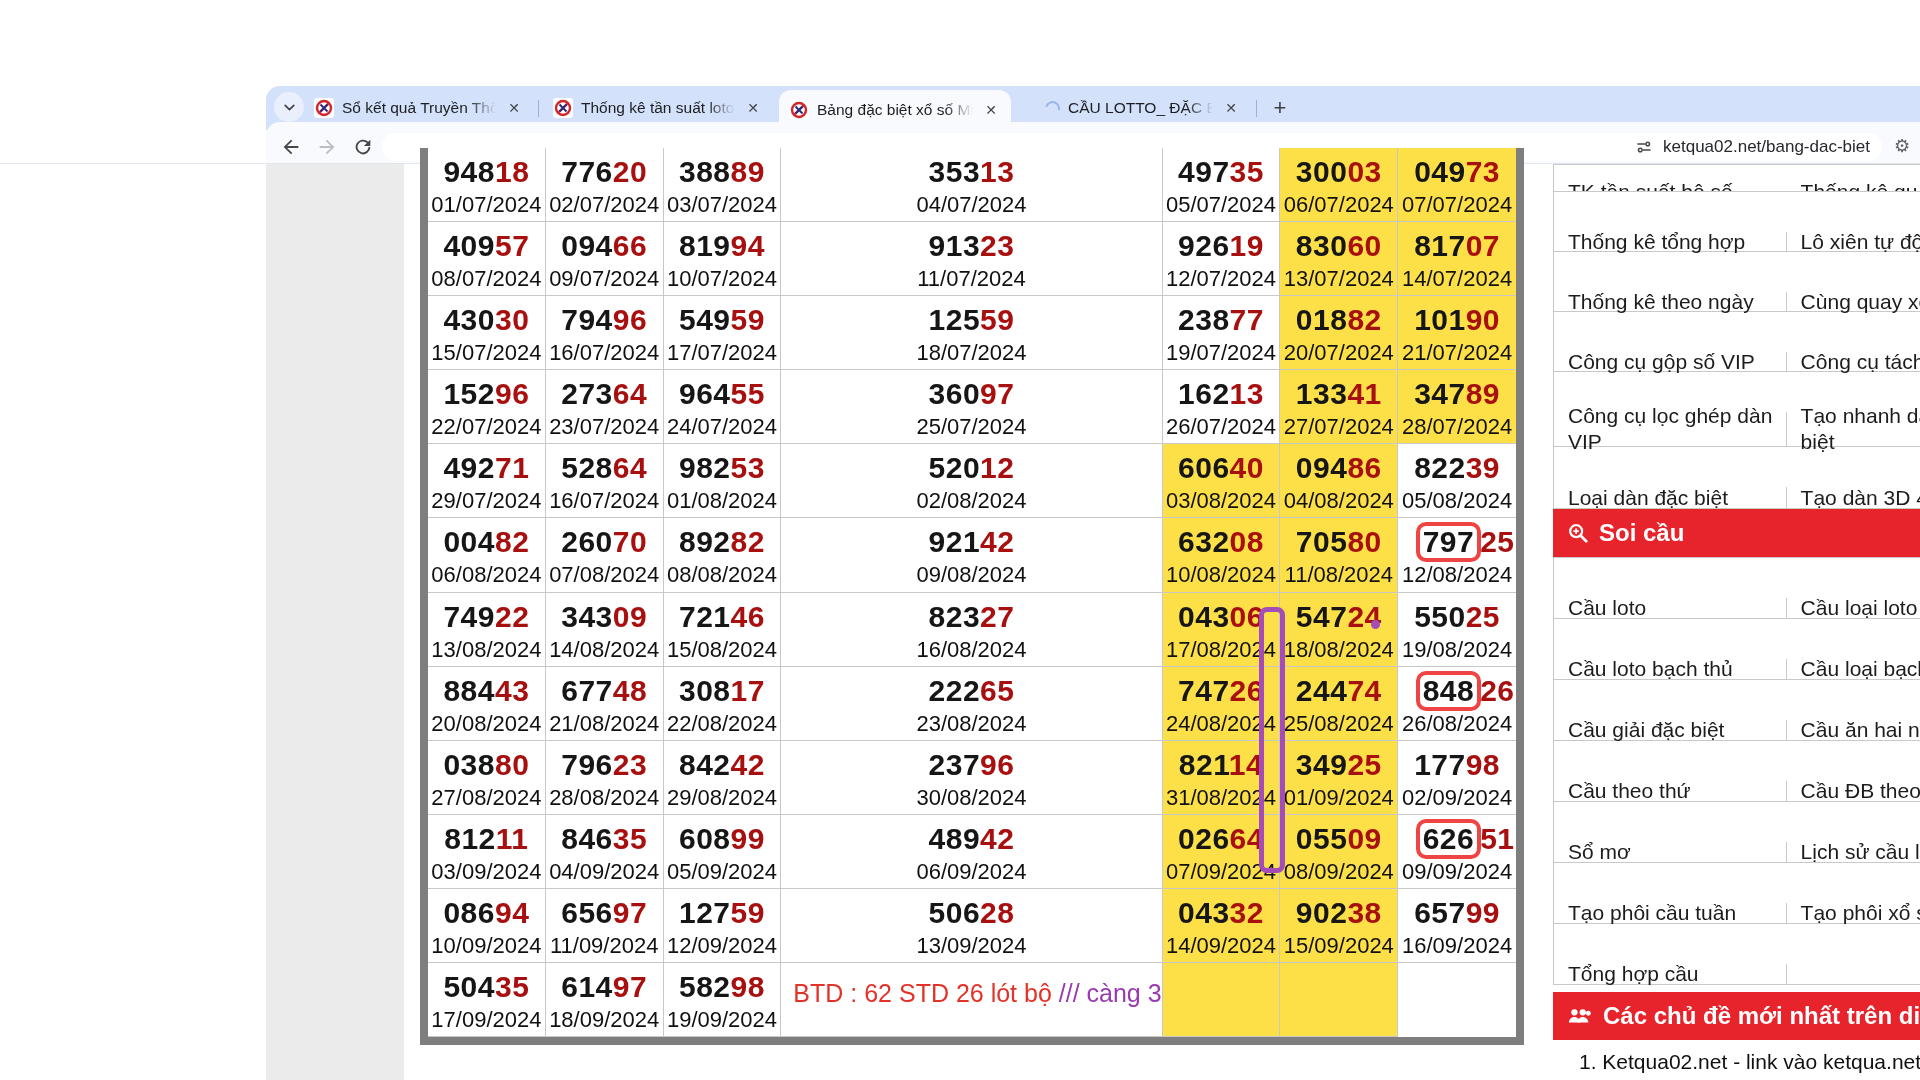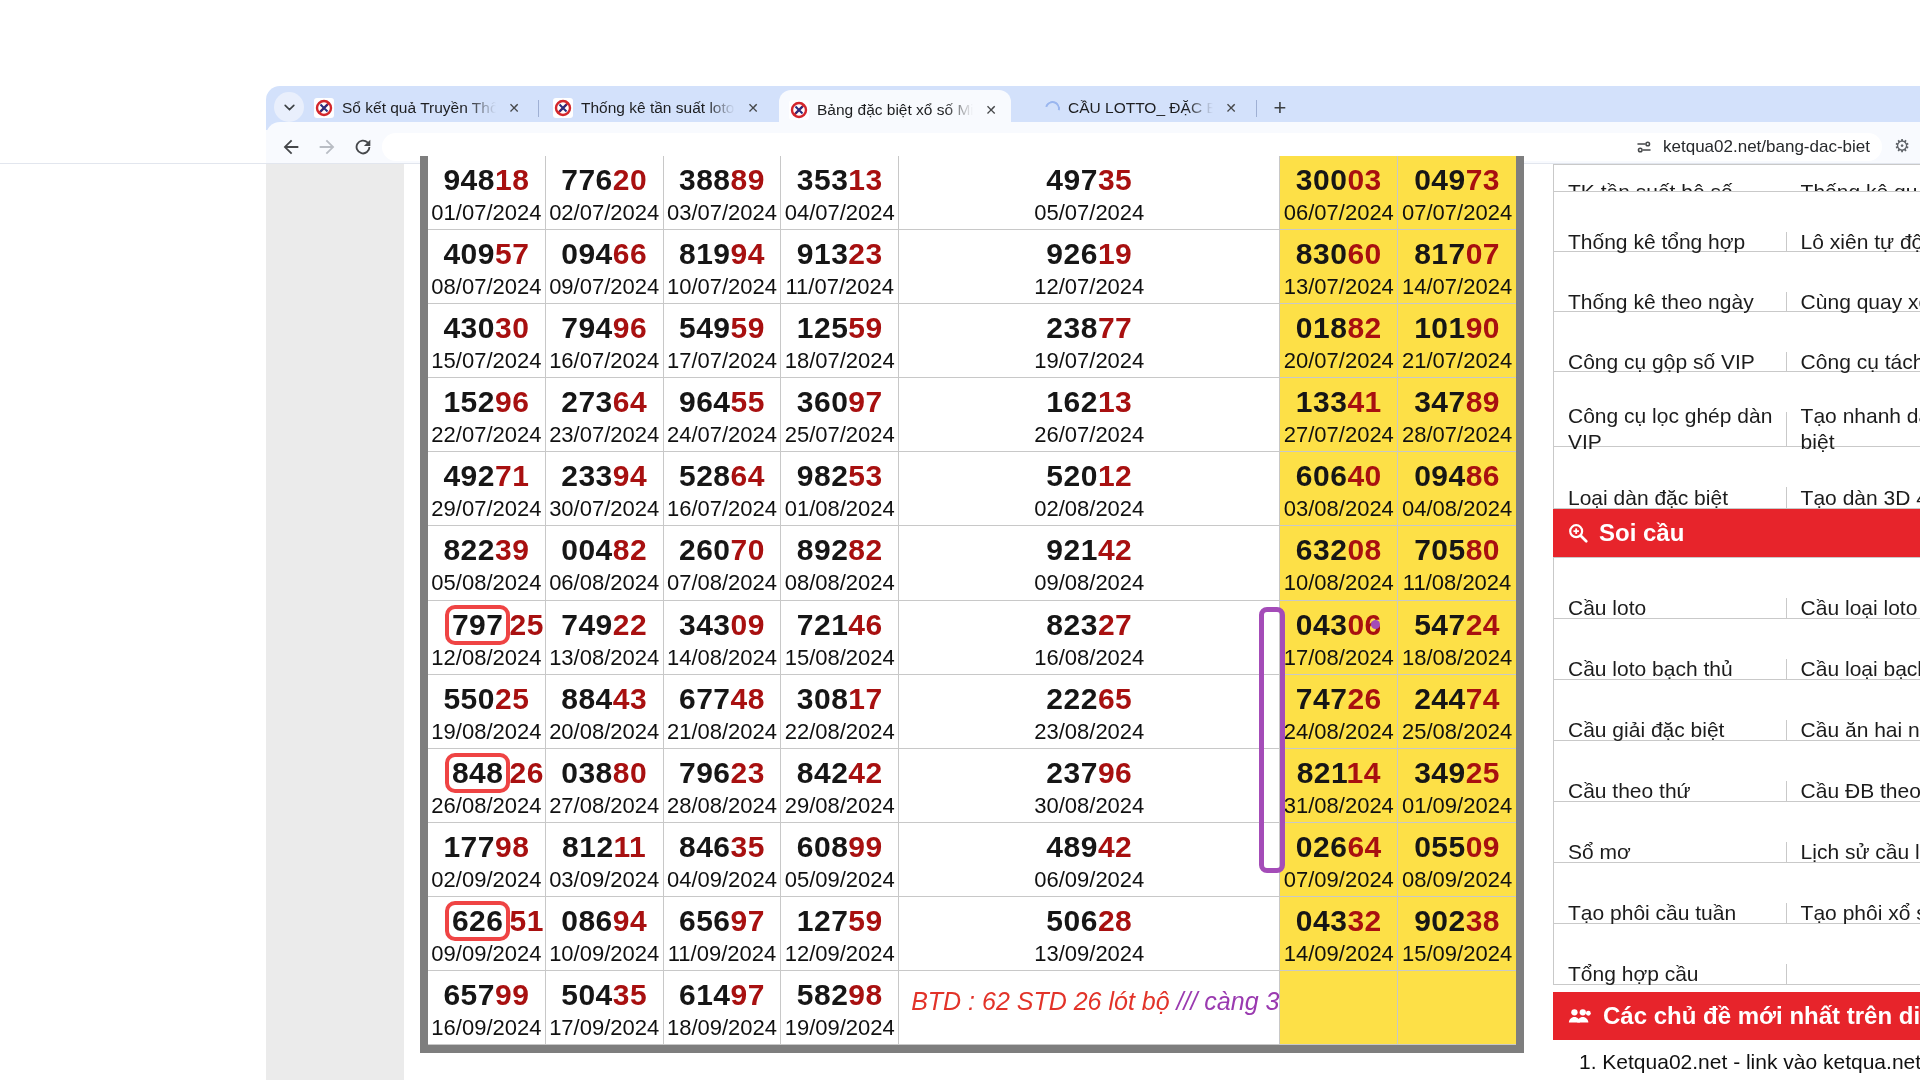--- a/index.html
+++ b/index.html
@@ -26,32 +26,32 @@
   .nav-ico{position:absolute;top:136px;width:22px;height:22px;cursor:pointer;}
   .omnibox{position:absolute;left:382px;top:133px;width:1500px;height:28px;border-radius:14px;background:#fff;
     display:flex;align-items:center;gap:10px;padding:0 12px;justify-content:flex-end;}
   .url-text{font-size:17px;color:#27292c;}
   .gear{position:absolute;top:135px;left:1894px;font-size:18px;color:#5f6368;cursor:pointer;}
   .chrome-bottom{position:absolute;left:0;top:163px;right:0;height:1px;background:#e2e6ee;}
 
   
   .left-panel{position:absolute;left:266px;top:164px;width:138px;height:916px;background:#ebebeb;}
 
-  .table-frame{position:absolute;left:420px;top:156px;width:1104px;height:897px;
+  .table-frame{position:absolute;left:420px;top:148px;width:1104px;height:897px;
     border-left:8px solid #7e7e7e;border-right:8px solid #7e7e7e;border-bottom:8px solid #7e7e7e;background:#fff;}
   .grid{display:grid;width:1088px;height:889px;grid-template-columns:repeat(7,1fr);grid-template-rows:repeat(12,1fr);}
   .cell{border-right:1px solid #c8c8c8;border-bottom:1px solid #c8c8c8;background:#fff;text-align:center;overflow:visible;}
   .cell:nth-child(7n){border-right:none;}
   .cell.green{background:#fde047;}
   .num{margin-top:5px;line-height:38px;font-size:30px;font-weight:700;letter-spacing:.5px;white-space:nowrap;}
   .n3{color:#161616;}
   .n2{color:#a81010;}
   .boxed{display:inline-block;border:4px solid #ef4444;border-radius:10px;padding:0 3px;margin:-5px -1px -5px 16px;line-height:32px;}
   .date{line-height:28px;font-size:22px;color:#101010;}
-  .note-line{position:relative;z-index:3;text-align:left;white-space:nowrap;padding:16px 0 0 12px;font-size:25px;font-style:italic;}
+  .note-line{position:relative;z-index:3;text-align:left;white-space:nowrap;padding:16px 0 0 12px;font-size:25px;}
   .note-red{color:#e23329;}
   .note-purple{color:#9a3ab0;}
 
   .purple-rect{position:absolute;left:1259px;top:607px;width:26px;height:266px;border:5px solid #a44cb8;border-radius:8px;z-index:4;pointer-events:none;}
   .purple-dot{position:absolute;left:1371px;top:620px;width:9px;height:9px;border-radius:50%;background:#a44cb8;z-index:4;}
 
   
   .sidebar{position:absolute;left:1553px;top:164px;width:367px;height:916px;overflow:hidden;}
   .side-inner{width:580px;}
   .menu-table{border-left:1px solid #c9c9c9;border-top:1px solid #c9c9c9;width:580px;}
@@ -262,24 +262,20 @@
         </div>
         <div class="cell green">
           <div class="num"><span class="n3">347</span><span class="n2">89</span></div>
           <div class="date">28/07/2024</div>
         </div>
         <div class="cell">
           <div class="num"><span class="n3">492</span><span class="n2">71</span></div>
           <div class="date">29/07/2024</div>
         </div>
         <div class="cell">
-          <div class="num"><span class="n3">233</span><span class="n2">94</span></div>
-          <div class="date">30/07/2024</div>
-        </div>
-        <div class="cell">
           <div class="num"><span class="n3">528</span><span class="n2">64</span></div>
           <div class="date">16/07/2024</div>
         </div>
         <div class="cell">
           <div class="num"><span class="n3">982</span><span class="n2">53</span></div>
           <div class="date">01/08/2024</div>
         </div>
         <div class="cell">
           <div class="num"><span class="n3">520</span><span class="n2">12</span></div>
           <div class="date">02/08/2024</div>

